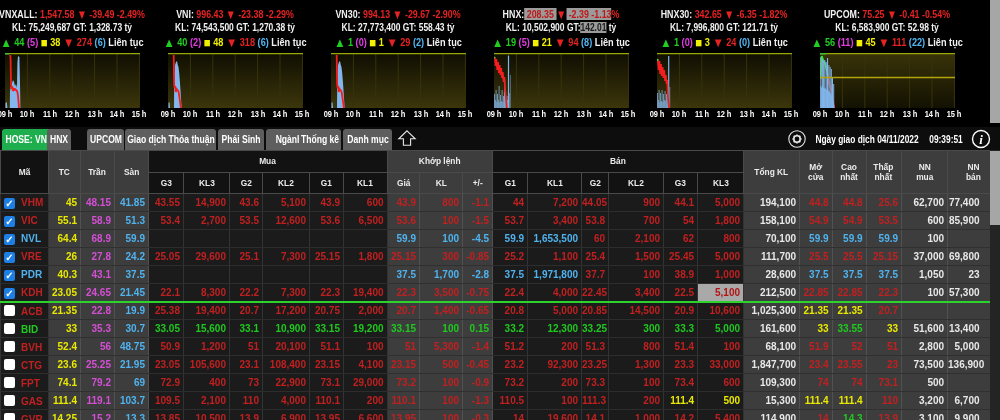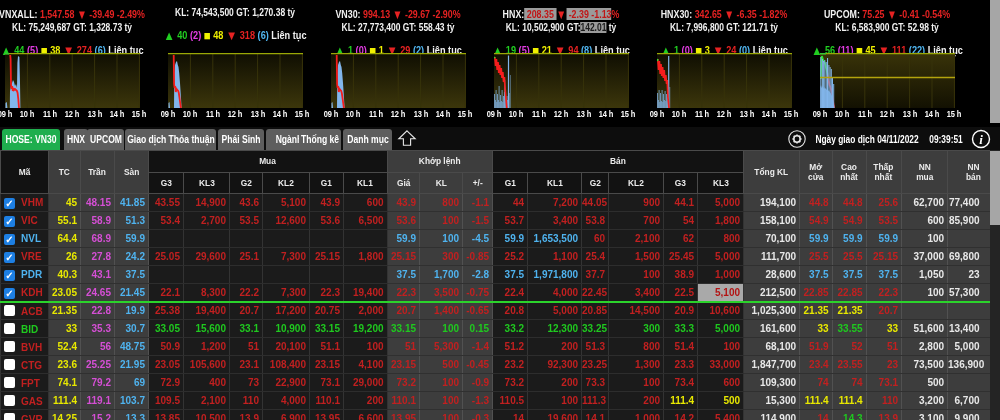--- a/index.html
+++ b/index.html
@@ -2,21 +2,21 @@
 <html><head><meta charset="utf-8"><style>
 *{margin:0;padding:0;box-sizing:border-box}
 html,body{width:1000px;height:420px;background:#000;overflow:hidden;position:relative;
   font-family:"Liberation Sans",sans-serif;font-weight:bold}
 .w{color:#f2f2f2}.r{color:#e62222}.ye{color:#f0f000}.ma{color:#e23ce2}
 .cy{color:#51b7f2}.gr{color:#21cf21}
 .top{position:relative;height:127px;display:flex}
 .panel{width:163px;flex:0 0 163px;padding-top:7px;position:relative}
 .panel .l1{position:relative;height:15px;font-size:11.5px;line-height:15px}
 .panel .l2{position:relative;height:12px;font-size:10px;line-height:12px;color:#f2f2f2}
-.panel .l3{position:relative;height:12px;font-size:10.5px;line-height:12px;margin-top:10px}
+.panel .l3{position:relative;height:12px;font-size:10.5px;line-height:12px;margin-top:2px}
 .sc1,.sc2,.sc3{position:absolute;left:71.5px;top:0;white-space:nowrap}
 .sc1{transform:translateX(-50%) scaleX(0.77)}
 .sym{font-size:13px;line-height:1;vertical-align:-1px}
 .sc2{transform:translateX(-50%) scaleX(0.846)}
 .sc3{transform:translateX(-50%) scaleX(0.873)}
 .panel .chart{position:absolute;left:5px;top:53px;display:block}
 .panel .ax{position:absolute;left:5px;top:109px;width:135px;height:12px;font-size:8.5px;color:#fff;white-space:nowrap}
 .panel .ax span{position:absolute;transform:translateX(-50%) scaleX(0.88);letter-spacing:-0.2px}
 .hl{background:#9b9b9b}
 .hl.r{color:#c01616}
@@ -89,20 +89,23 @@
         <span style="left:0px">09 h</span>
         <span style="left:22px">10 h</span>
         <span style="left:45px">11 h</span>
         <span style="left:67px">12 h</span>
         <span style="left:90px">13 h</span>
         <span style="left:112px">14 h</span>
         <span style="left:134px">15 h</span>
       </div>
     </div>
     <div class="panel">
+      <div class="l1">
+        <span class="sc1"><span class="w">VNI:</span><span class="r"> 996.43 </span><span class="r sym">▼</span><span class="r"> -23.38 -2.29%</span></span>
+      </div>
       <div class="l2">
         <span class="sc2">KL: 74,543,500 GT: 1,270.38 tỷ</span>
       </div>
       <div class="l3">
         <span class="sc3"><span class="gr"><span class="sym">▲</span> 40</span> <span class="ma">(2)</span> <span class="ye"><span class="sym">■</span> 48</span> <span class="r"><span class="sym">▼</span> 318</span> <span class="cy">(6)</span> <span class="w">Liên tục</span></span>
       </div>
       <svg class="chart" width="135" height="55" viewBox="0 0 135 55">
         <defs>
           <linearGradient id="g1" x1="0" y1="0" x2="0" y2="1">
             <stop offset="0" stop-color="#0f0e02"></stop>
@@ -334,21 +337,21 @@
         <span style="left:112px">14 h</span>
         <span style="left:134px">15 h</span>
       </div>
     </div>
     <div class="sbar"></div>
   </div>
 <div class="tabbar">
     <span class="tab sel" style="left:2px;width:58px">
       <span class="tsc">HOSE: VN30</span>
     </span>
-    <span class="tab" style="left:64px;width:24px">
+    <span class="tab" style="left:47px;width:24px">
       <span class="tsc">HNX</span>
     </span>
     <span class="tab" style="left:87px;width:37px">
       <span class="tsc">UPCOM</span>
     </span>
     <span class="tab" style="left:125px;width:91px">
       <span class="tsc">Giao dịch Thỏa thuận</span>
     </span>
     <span class="tab" style="left:218px;width:46px">
       <span class="tsc">Phái Sinh</span>

